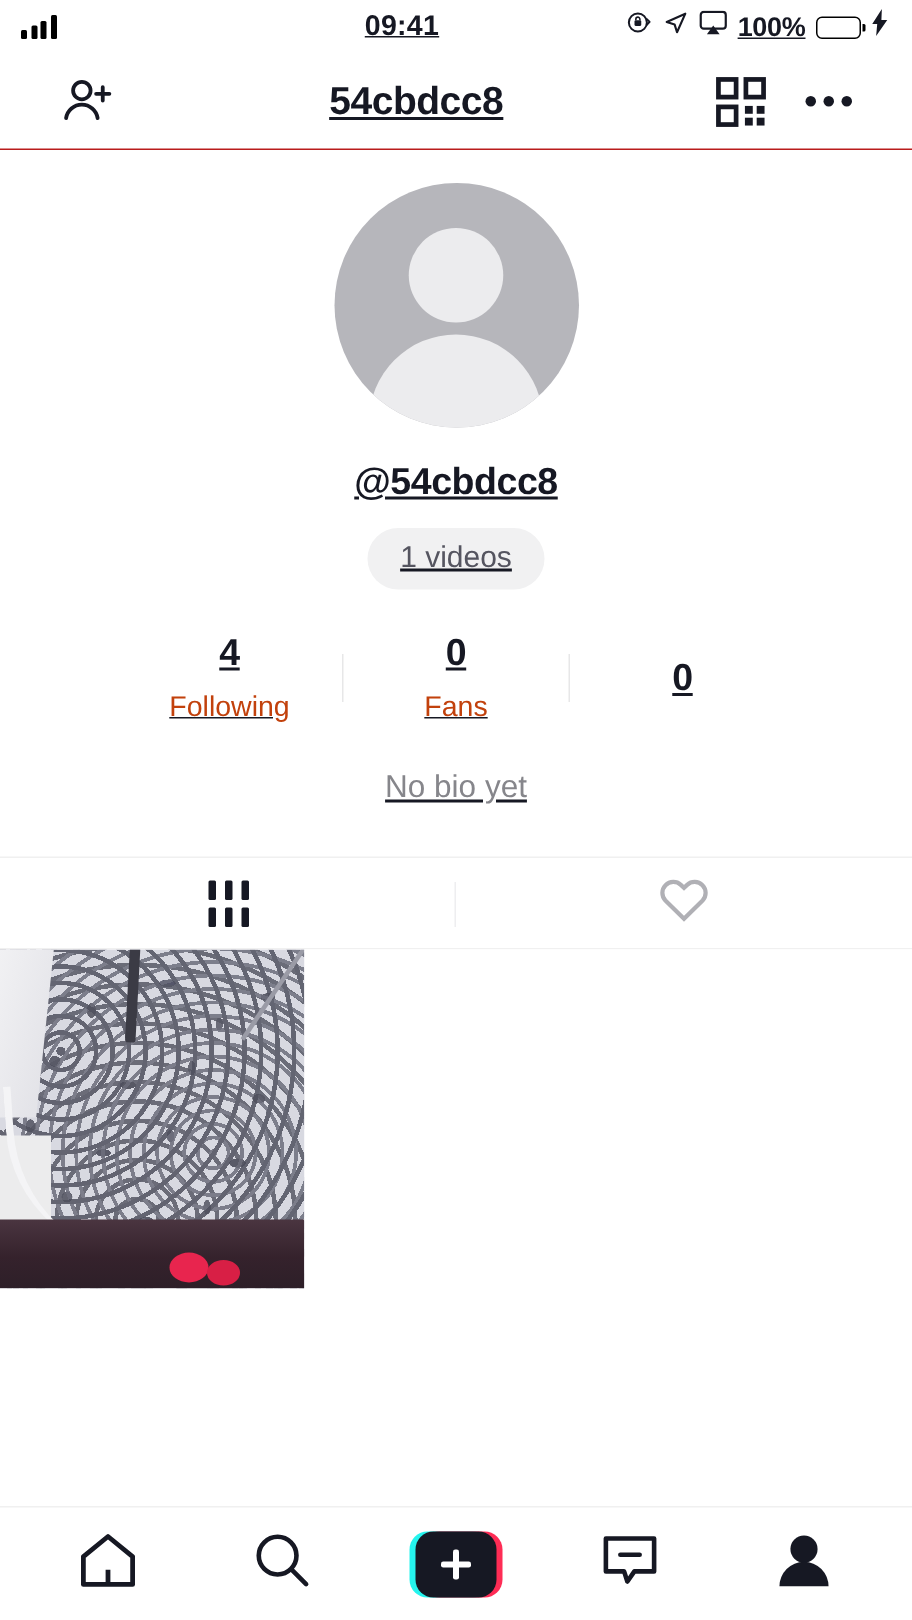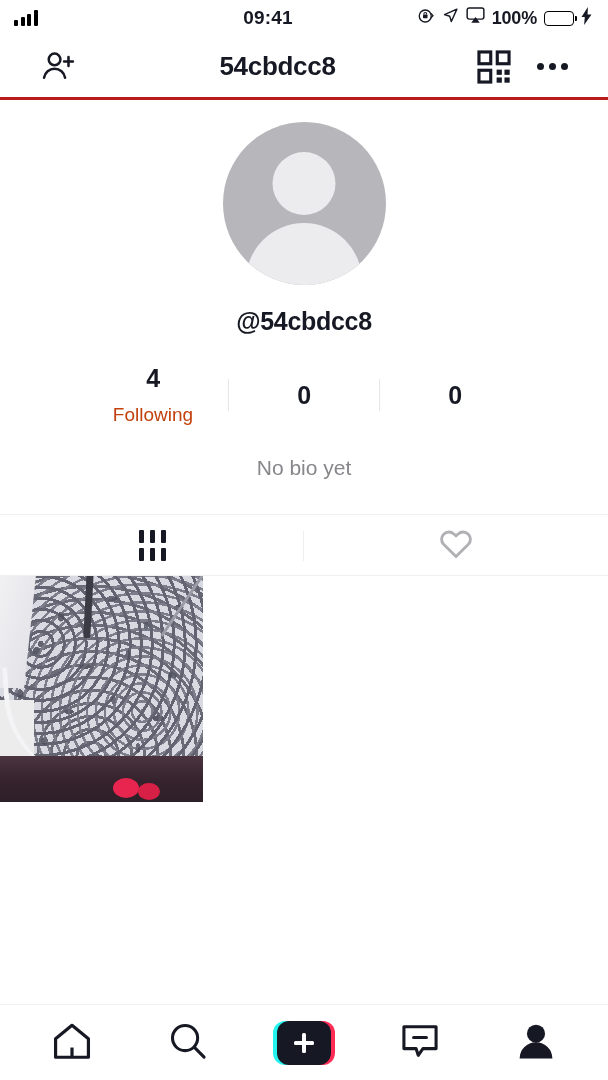--- a/index.html
+++ b/index.html
@@ -4,21 +4,21 @@
 <style>
   * { margin:0; padding:0; box-sizing:border-box; }
   html,body { width:608px; height:1080px; }
   body {
     font-family:"Liberation Sans", sans-serif;
     background:#ffffff;
     color:#161823;
     overflow:hidden;
     position:relative;
   }
-  .phone { width:608px; height:1080px; display:flex; flex-direction:column; background:#fff; }
+  .phone { width:608px; height:1080px; display:flex; flex-direction:column; background:#fff;text-decoration:underline; }
 
   
   .statusbar {
     height:36px; flex:0 0 36px;
     display:flex; align-items:center;
     padding:0 16px 0 14px;
     font-size:19px; font-weight:700; letter-spacing:.2px;
   }
   .sb-left { display:flex; align-items:flex-end; gap:3px; width:160px; }
   .sb-center { flex:1; text-align:center; font-size:19px; font-weight:700; }
@@ -32,21 +32,21 @@
   .pct { font-size:18px; font-weight:600; letter-spacing:-.2px; }
   .batt { width:30px; height:15px; border:1.6px solid #000; border-radius:4px; position:relative; padding:1.5px; }
   .batt::after { content:""; position:absolute; right:-4px; top:4.5px; width:2.5px; height:5px; background:#000; border-radius:0 1px 1px 0; }
   .batt .fill { height:100%; width:100%; background:#45e065; border-radius:2px; }
 
   
   .header {
     height:64px; flex:0 0 64px;
     display:flex; align-items:center; justify-content:space-between;
     padding:0 40px;
-    border-bottom:3px solid #b91c1c;
+    border-bottom:1px solid #b91c1c;
   }
   .hdr-title { font-size:26px; font-weight:700; letter-spacing:-.3px; color:#161823; }
   .hdr-right { display:flex; align-items:center; gap:26px; }
   .icon-btn { display:flex; align-items:center; justify-content:center; cursor:pointer; }
   .dots { display:flex; gap:5px; }
   .dots span { width:7px; height:7px; border-radius:50%; background:#161823; display:block; }
 
   
   .profile { flex:0 0 auto; display:flex; flex-direction:column; align-items:center; padding-top:22px; }
   .avatar { width:163px; height:163px; border-radius:50%; background:#b6b6bb; position:relative; overflow:hidden; }
@@ -232,29 +232,31 @@
     </div>
   </div>
 
   <div class="profile">
     <div class="avatar">
       <span class="head"></span>
       <span class="body"></span>
     </div>
 
     <div class="uname">@54cbdcc8</div>
+    <div class="vid-pill">1 videos</div>
 
     <div class="stats">
       <div class="stat">
         <div class="num">4</div>
         <div class="lbl">Following</div>
       </div>
       <div class="vdiv"></div>
       <div class="stat">
         <div class="num">0</div>
+        <div class="lbl">Fans</div>
       </div>
       <div class="vdiv"></div>
       <div class="stat">
         <div class="num">0</div>
       </div>
     </div>
 
 
     <div class="bio">No bio yet</div>
   </div>

